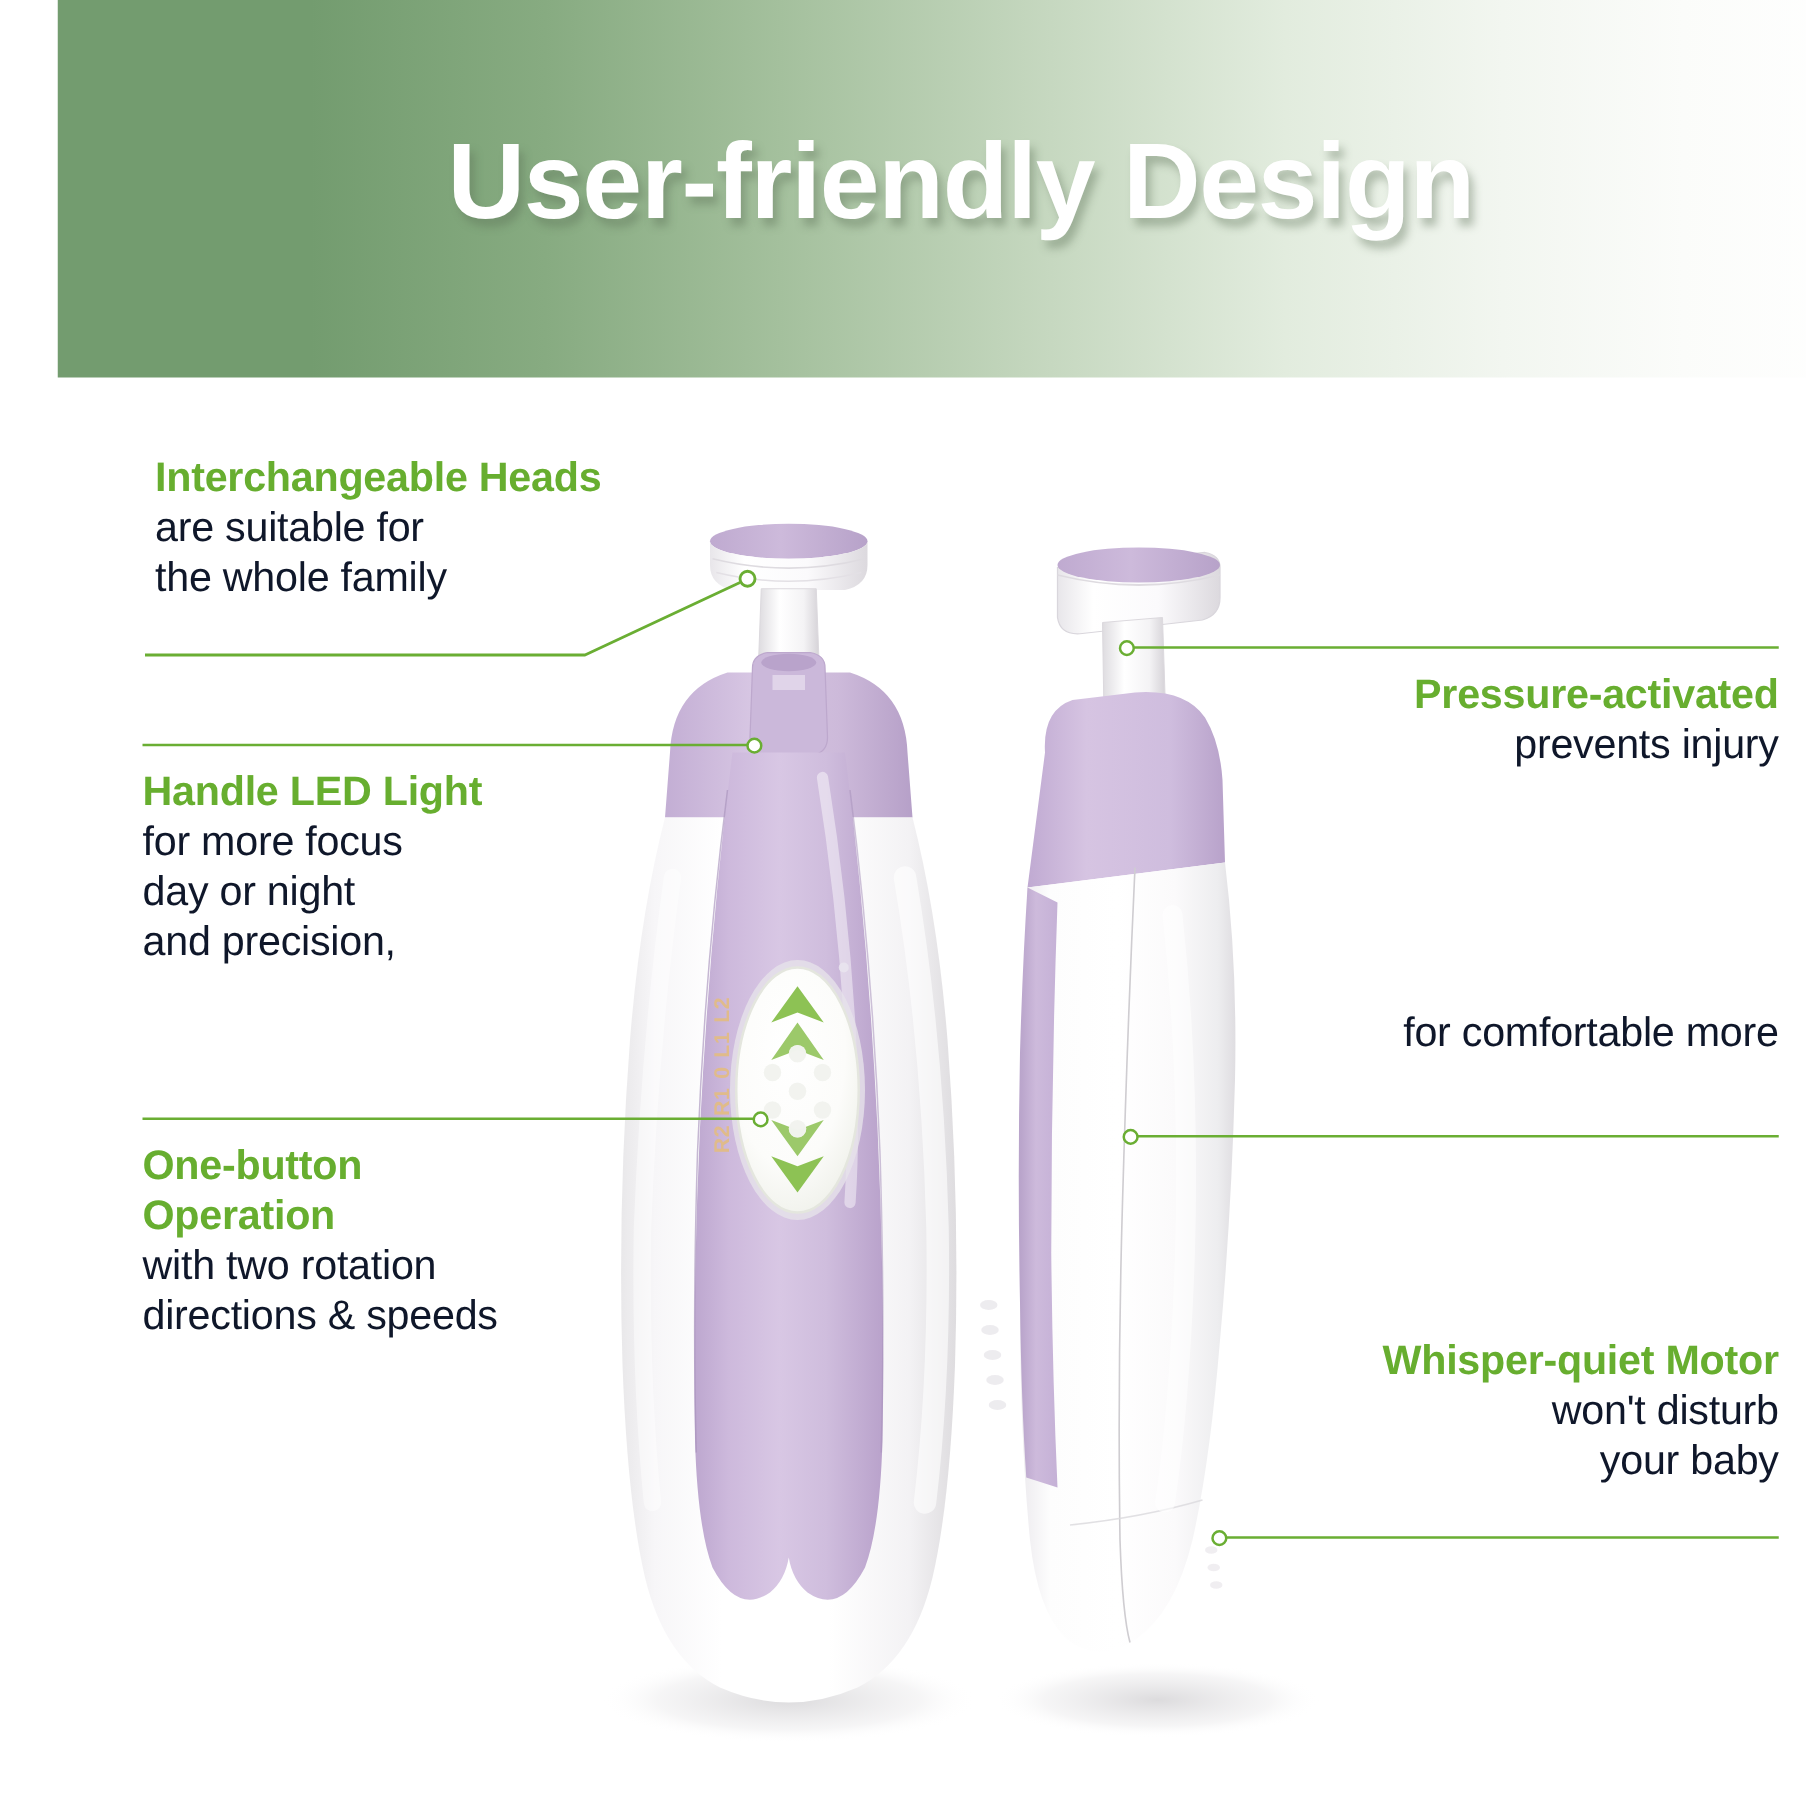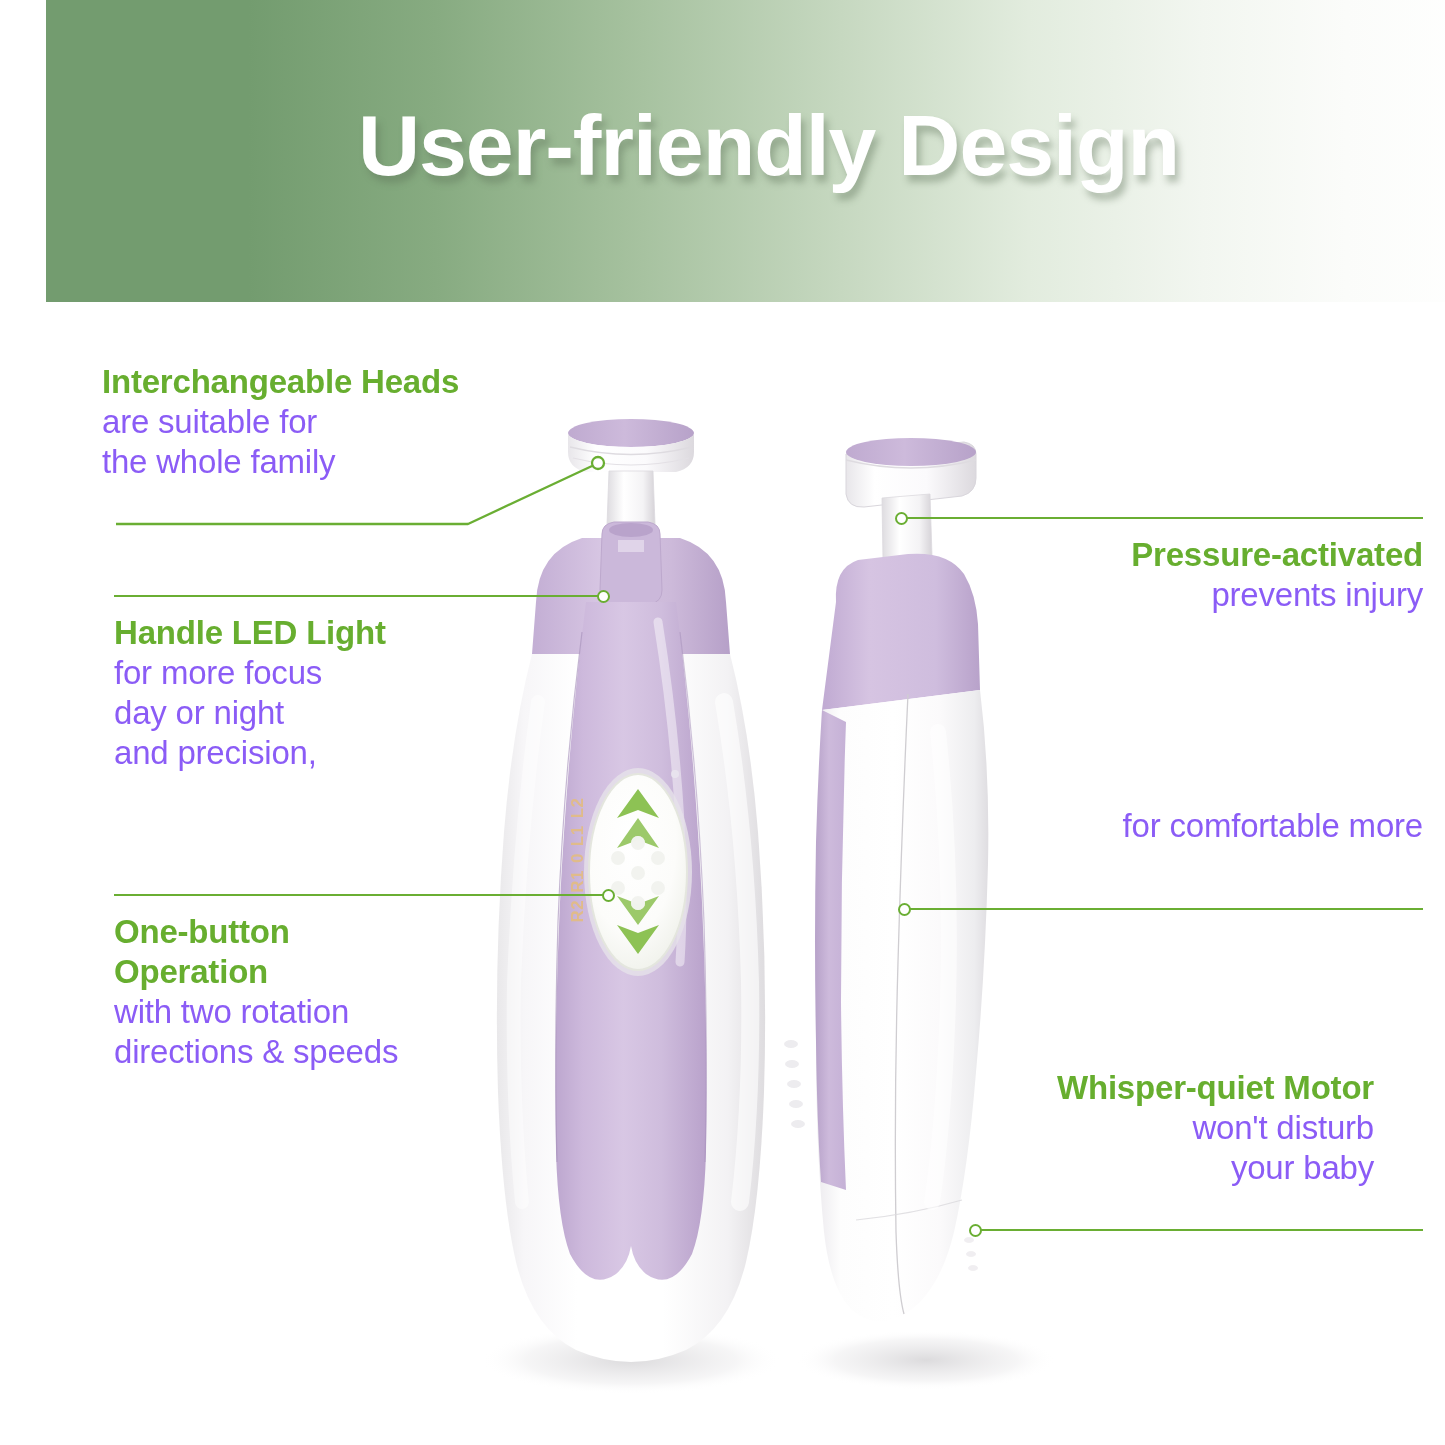--- a/index.html
+++ b/index.html
@@ -58,21 +58,21 @@
   }
   .callout .c-title {
     font-weight: bold;
     color: #67ae2f;
     font-size: 33px;
     line-height: 40px;
     letter-spacing: -0.2px;
   }
   .callout .c-body {
     font-weight: normal;
-    color: #8b5cf6;
+    color: #0f172a;
     font-size: 33px;
     line-height: 40px;
     letter-spacing: -0.2px;
   }
   .callout.left  { text-align: left; }
   .callout.right { text-align: right; }
 
   
   .rule {
     position: absolute;
@@ -327,21 +327,21 @@
               display:flex; align-items:center; justify-content:center; gap:7px;
               font-size:17px; font-weight:bold; color:#e0bb8a; letter-spacing:0.5px;
               white-space:nowrap;">
     <span>R2</span>
     <span>R1</span>
     <span>0</span>
     <span>L1</span>
     <span>L2</span>
   </div>
 
-  <div class="callout left" style="left:56px; top:362px; width:470px;">
+  <div class="callout left" style="left:78px; top:362px; width:470px;">
     <div class="c-title">Interchangeable Heads</div>
     <div class="c-body">are suitable for</div>
     <div class="c-body">the whole family</div>
   </div>
   <svg class="diag-svg" style="left:0; top:0; width:620px; height:560px;">
     <polyline points="70,524 422,524 546,466" fill="none" stroke="#6aae33" stroke-width="2.3" stroke-linejoin="round"></polyline>
     <circle cx="552" cy="463" r="6" fill="#ffffff" stroke="#6aae33" stroke-width="2.3"></circle>
   </svg>
 
   <div class="rule" style="left:68px; top:595px; width:488px;"></div>
@@ -368,21 +368,21 @@
     <div class="c-title">Pressure-activated</div>
     <div class="c-body">prevents injury</div>
   </div>
 
   <div class="callout right" style="left:917px; top:806px; width:460px;">
     <div class="c-body">for comfortable more</div>
   </div>
   <div class="marker" style="left:852px; top:903px;"></div>
   <div class="rule" style="left:864px; top:908px; width:513px;"></div>
 
-  <div class="callout right" style="left:868px; top:1068px; width:460px;text-align:right;">
+  <div class="callout right" style="left:917px; top:1068px; width:460px;text-align:right;">
     <div class="c-title">Whisper-quiet Motor</div>
     <div class="c-body">won't disturb</div>
     <div class="c-body">your baby</div>
   </div>
   <div class="marker" style="left:923px; top:1224px;"></div>
   <div class="rule" style="left:935px; top:1229px; width:442px;"></div>
 
 </div>
 
 </body></html>

